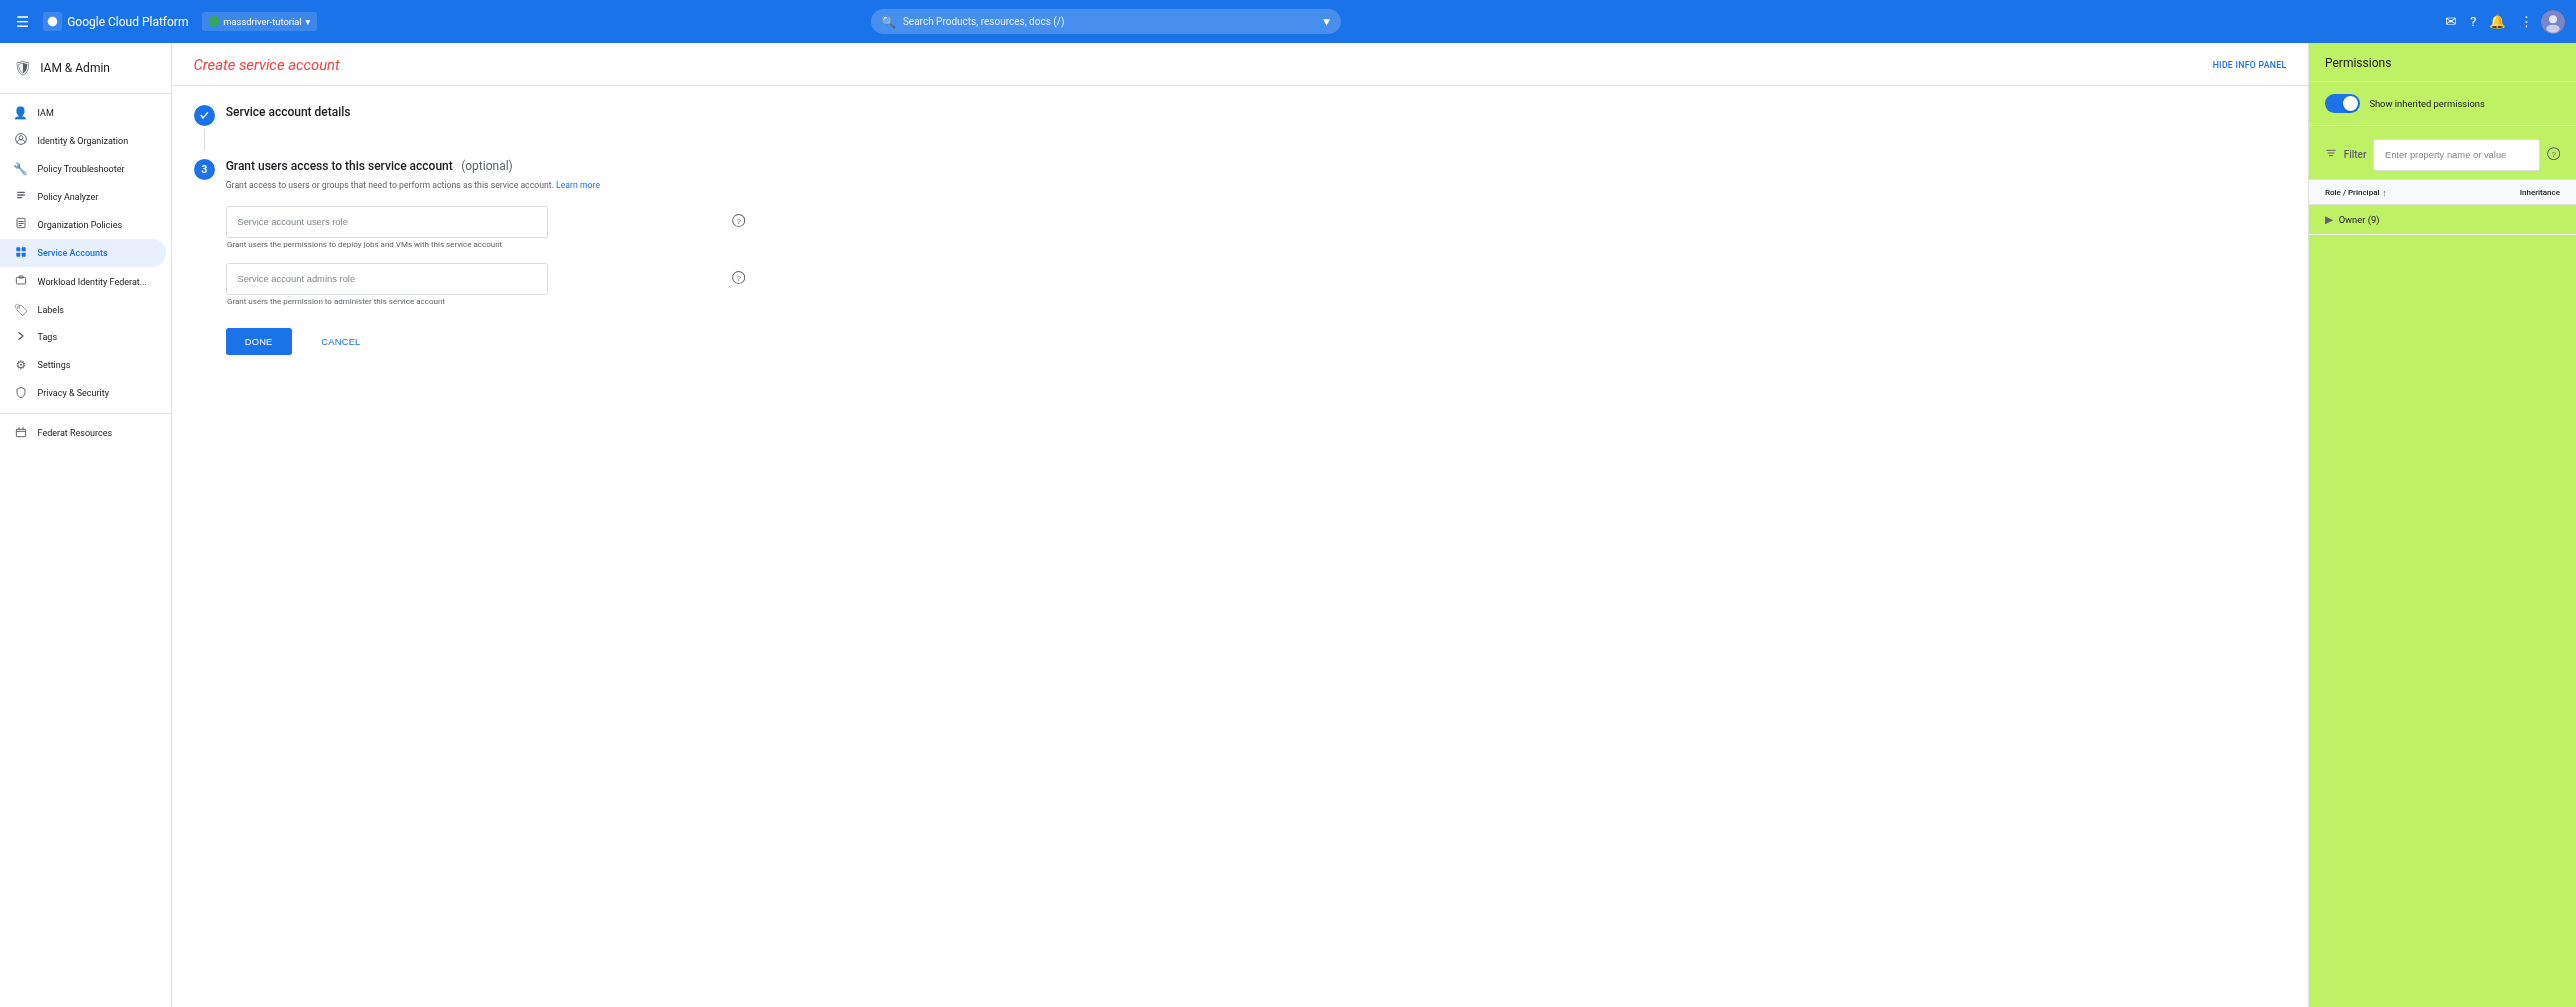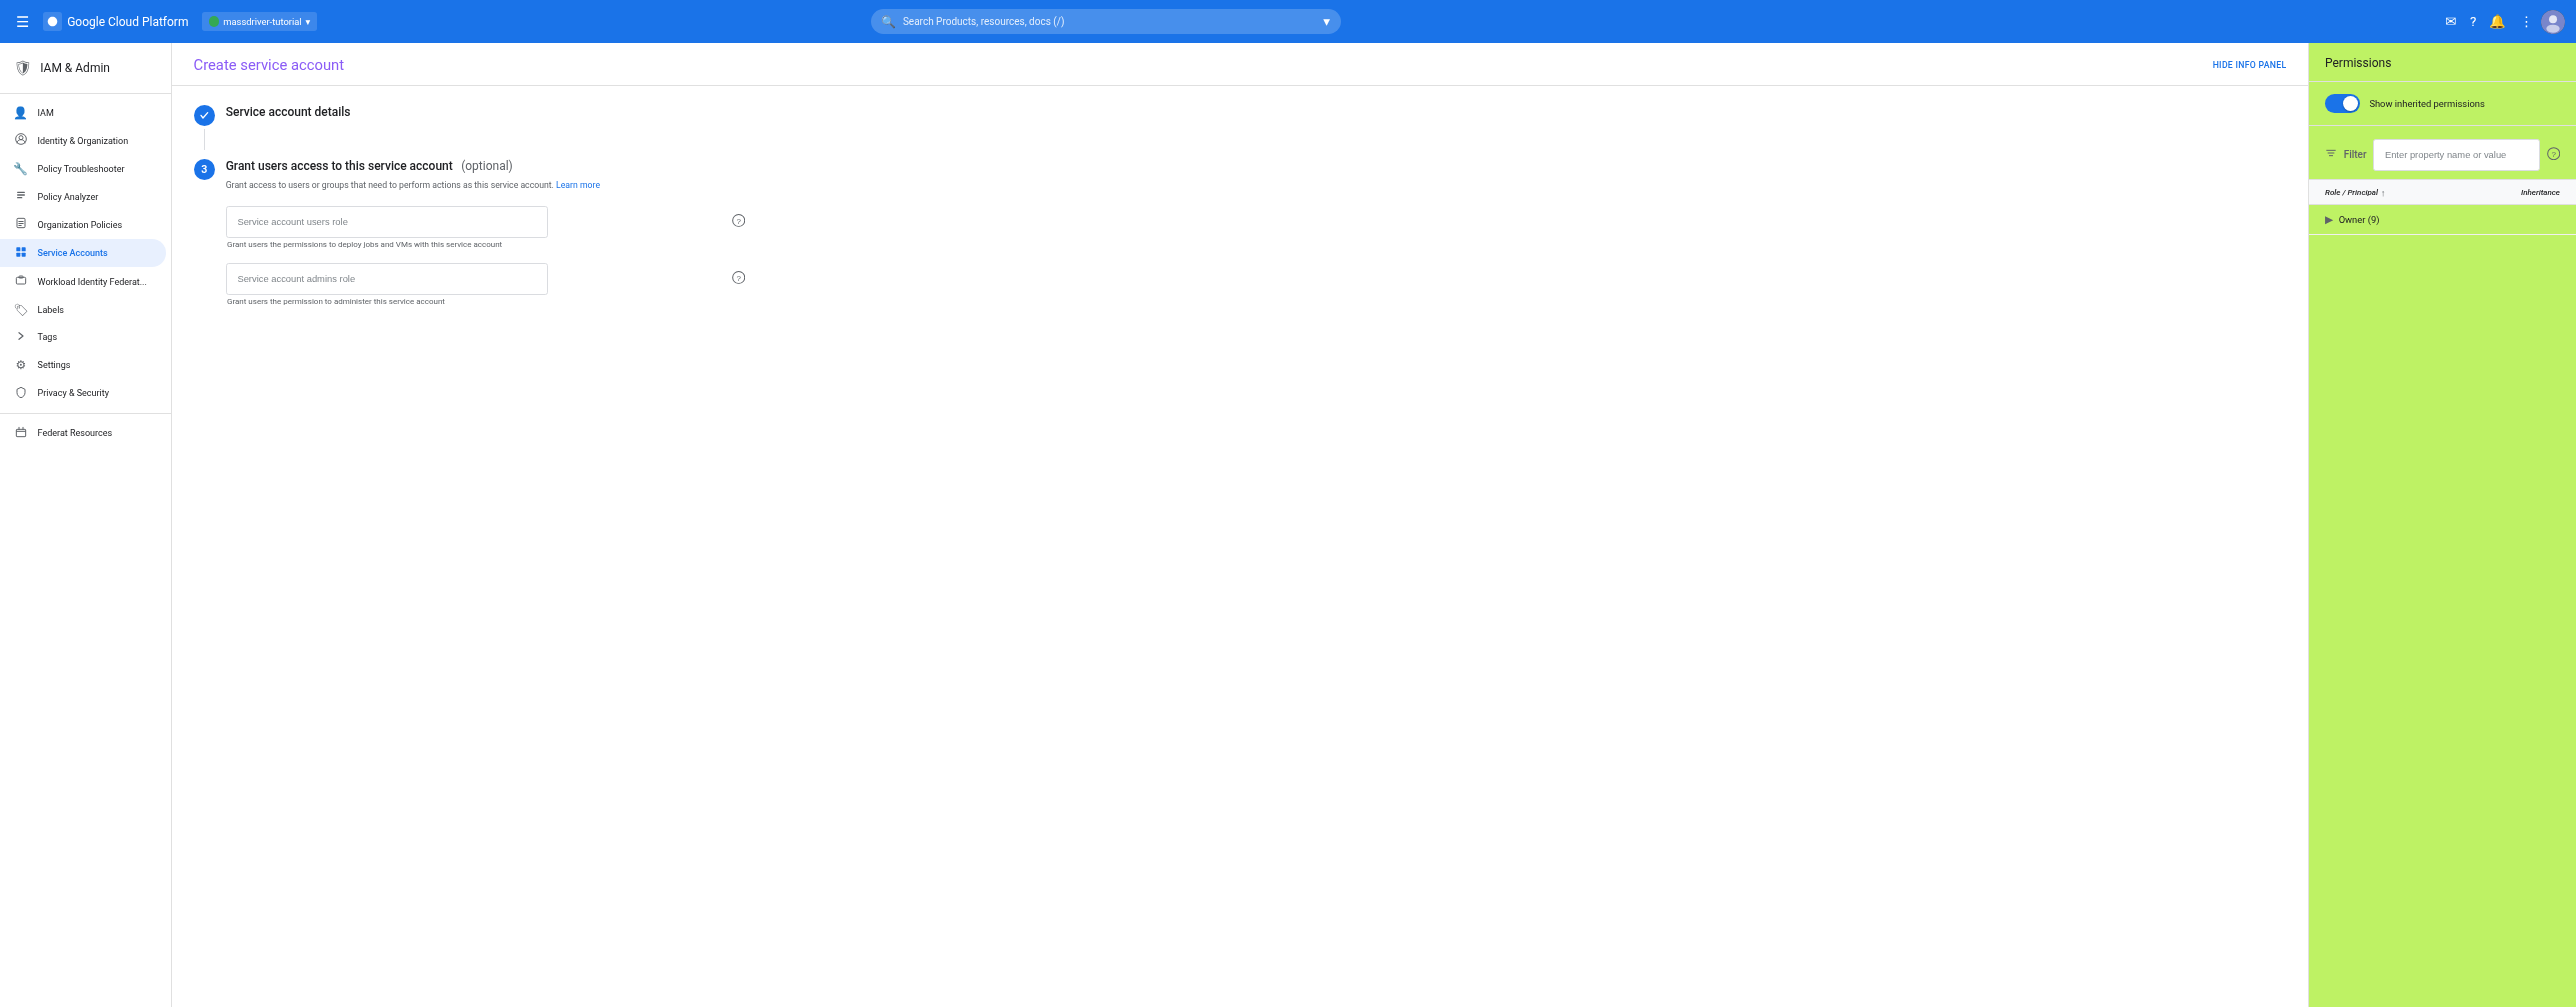--- a/index.html
+++ b/index.html
@@ -86,21 +86,21 @@
       background: #fff;
     }
     .page-header {
       display: flex;
       align-items: center;
       justify-content: space-between;
       padding: 13.4px 21.5px 10.7px;
       border-bottom: 0.7px solid #e0e0e0;
       background: white;
     }
-    .page-title { font-size: 14.8px; font-weight: 400; color: #8b5cf6; }
+    .page-title { font-size: 14.8px; font-weight: 400; color: #ef4444; font-style: italic; }
     .hide-panel-btn { color: #1a73e8; font-size: 8.7px; font-weight: 500; cursor: pointer; letter-spacing: 0.3px; text-transform: uppercase; }
 
     .form-area {
       padding: 16px 21.5px;
       max-width: 604px;
     }
 
     
     .step-row {
       display: flex;
@@ -230,21 +230,20 @@
     .filter-icon { color: #5f6368; font-size: 12px; }
     .filter-label { font-size: 10px; color: #5f6368; font-weight: 500; }
     .filter-input { flex: 1; border: none; background: transparent; font-size: 9.4px; color: #202124; outline: none; }
     .filter-help { color: #5f6368; font-size: 12px; cursor: pointer; margin-left: auto; }
     .table-header {
       display: flex;
       align-items: center;
       padding: 6.7px 16px;
       border-bottom: 0.7px solid #e0e0e0;
       background: #f8f9fa;
-      font-style: italic;
     }
     .col-role-principal { flex: 1; font-size: 8px; color: #202124; font-weight: 500; display: flex; align-items: center; gap: 2.7px; }
     .col-inheritance { font-size: 8px; color: #202124; font-weight: 500; }
     .sort-icon { font-size: 9.4px; color: #5f6368; }
     .table-row {
       display: flex;
       align-items: center;
       padding: 8px 16px;
       border-bottom: 0.7px solid #f0f0f0;
       cursor: pointer;
@@ -463,20 +462,24 @@
             <input type="text" placeholder="Service account admins role" style="">
             <span class="role-help-icon">
               <svg width="13.4" height="13.4" viewBox="0 0 20 20" fill="none" style="font-size:18px">
                   <circle cx="10" cy="10" r="9" stroke="#5f6368" stroke-width="1.5"></circle>
                   <text x="10" y="15" text-anchor="middle" font-size="12" fill="#5f6368" font-family="Arial">?</text>
                 </svg>
             </span>
           </div>
           <p class="role-hint">Grant users the permission to administer this service account</p>
 
+          <div class="btn-row">
+            <button class="btn-done">DONE</button>
+            <button class="btn-cancel">CANCEL</button>
+          </div>
 
         </div>
       </div>
 
     </div>
   </main>
 
   <aside class="right-panel">
     <div class="panel-title">Permissions</div>
     <div class="panel-divider"></div>

